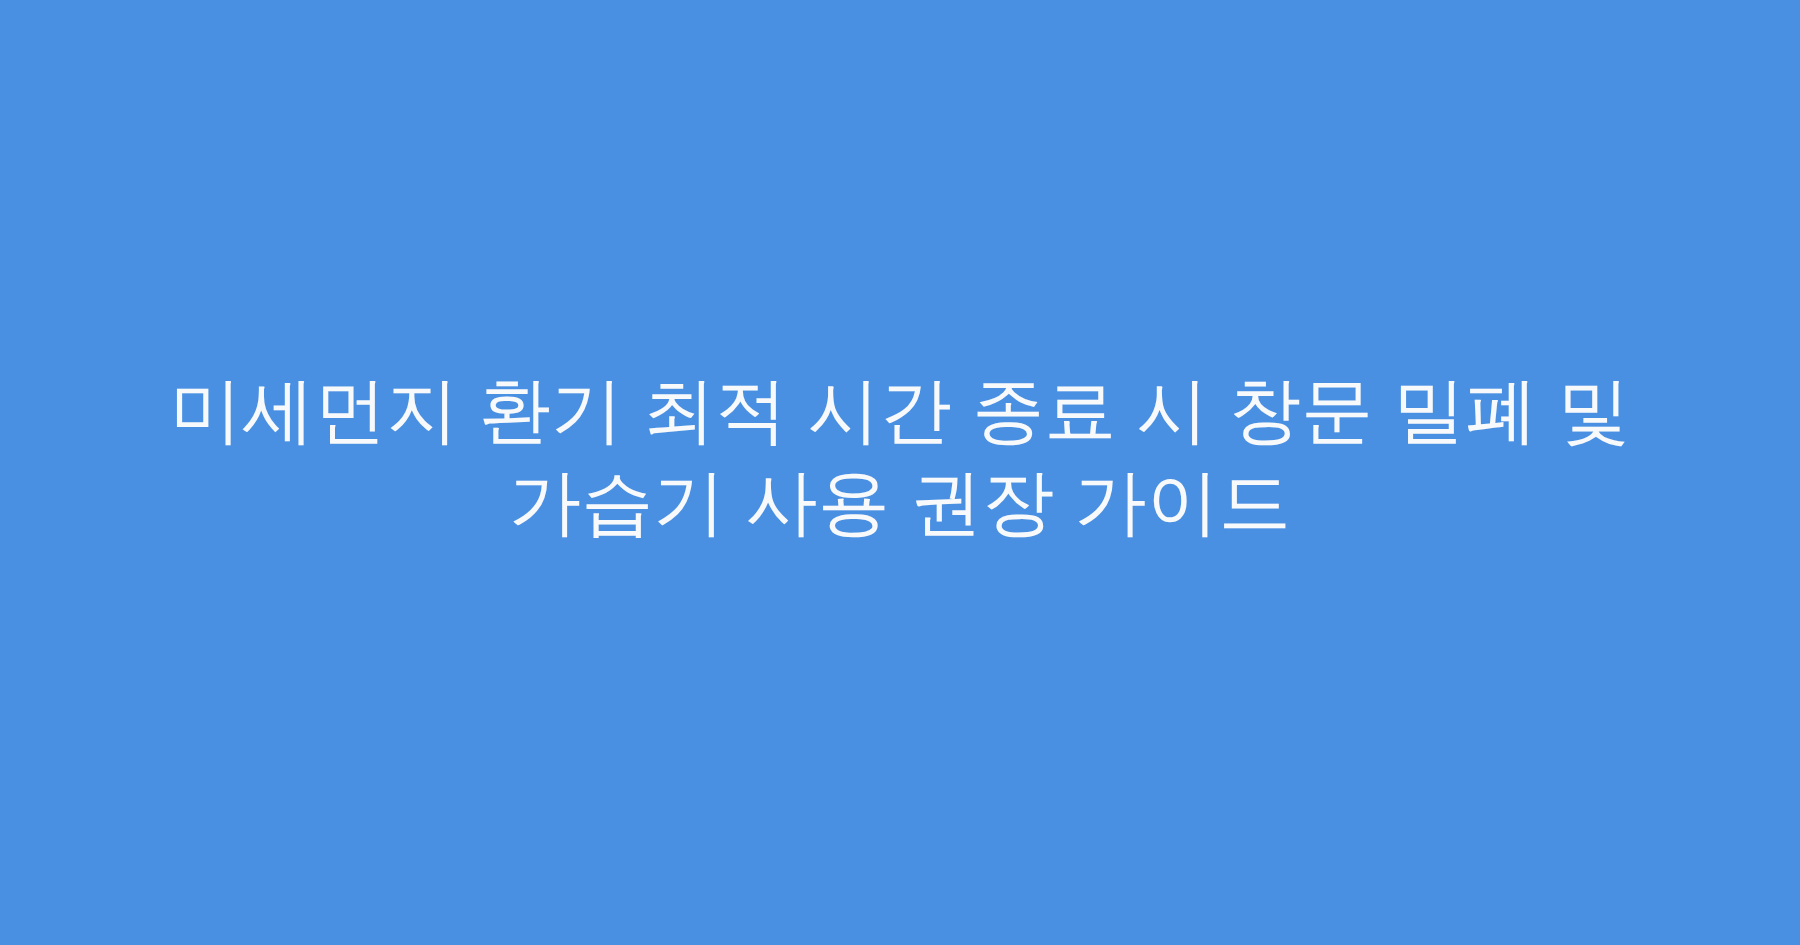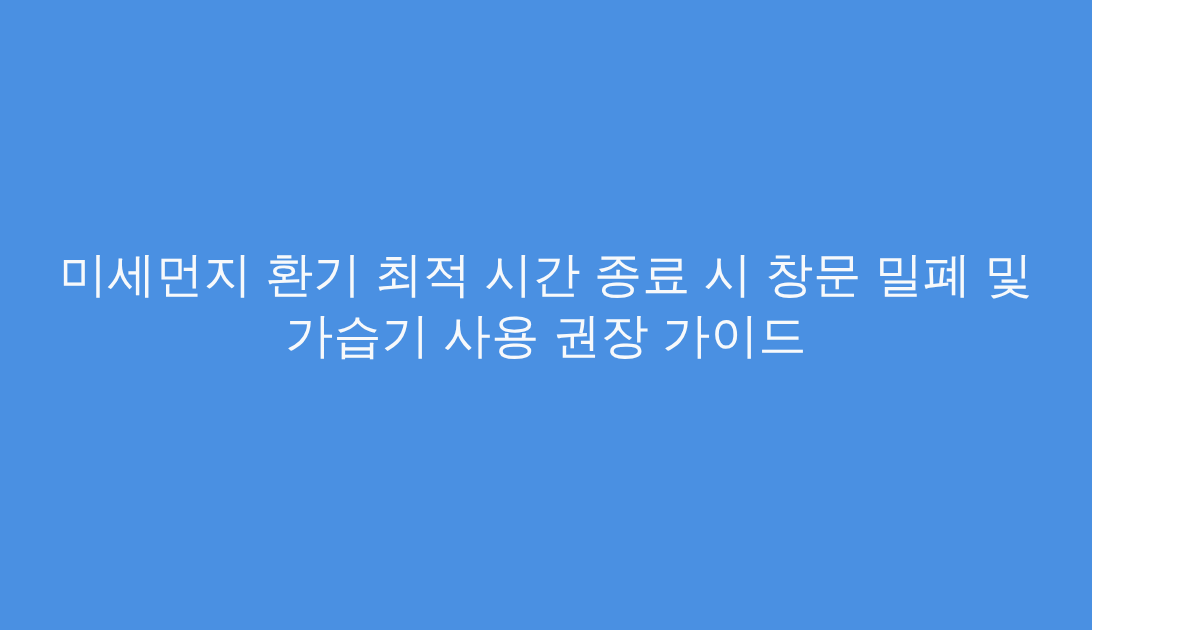--- a/index.html
+++ b/index.html
@@ -13,21 +13,21 @@
     height: 630px;
     overflow: hidden;
     font-family: "Liberation Sans", "DejaVu Sans", sans-serif;
     background: #ffffff;
   }
 
   
   .banner {
     position: relative;
     box-sizing: border-box;
-    width: 1092px;
+    width: 1200px;
     height: 630px;
     background-color: #4a90e2;
     display: flex;
     align-items: center;
     justify-content: center;
     overflow: hidden;
   }
 
   
   .banner-content {

